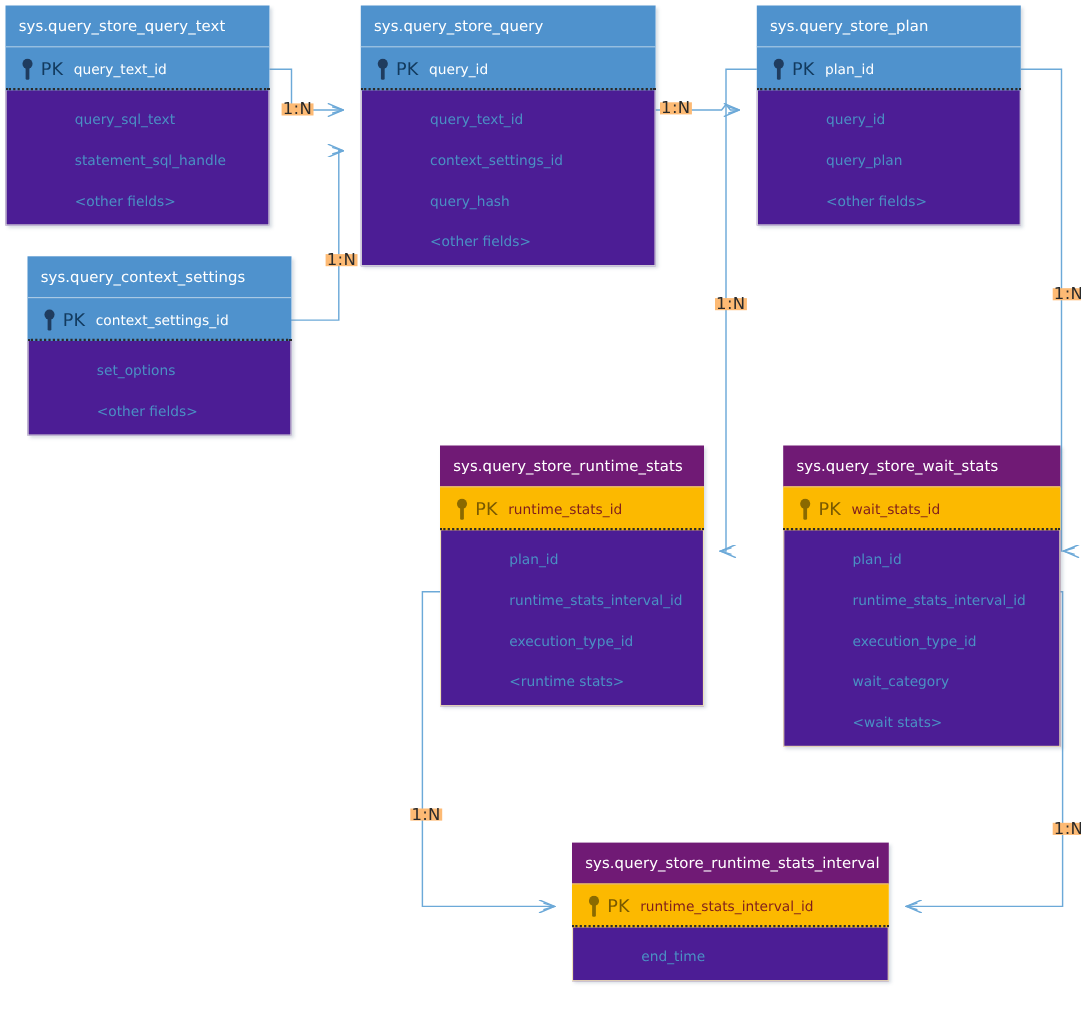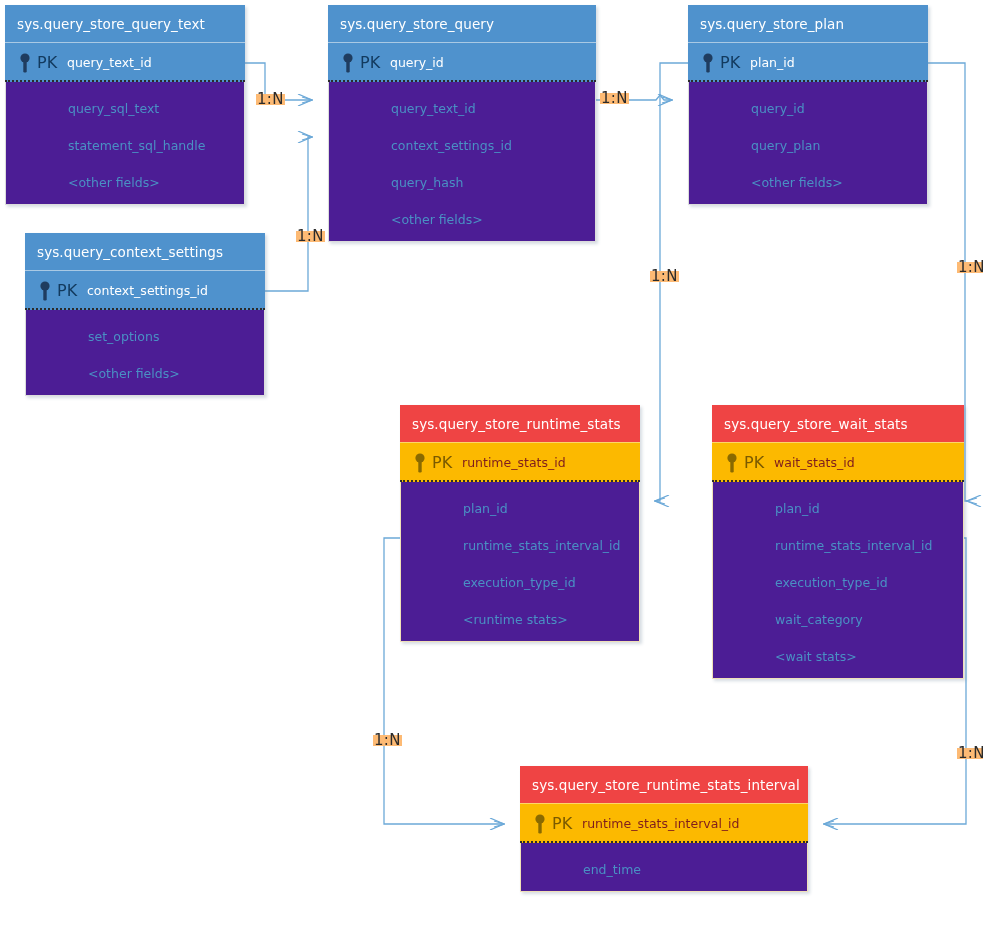--- a/index.html
+++ b/index.html
@@ -53,21 +53,21 @@
   }
 
   
   .skin-blue .hdr{background:#4f92cd;border-bottom:1px solid #a9c9e4;}
   .skin-blue .pkrow{background:#4f92cd;}
   .skin-blue .pkrow .pklabel{color:#123a5e;}
   .skin-blue .pkrow .pkname{color:#ffffff;}
   .skin-blue .body{border:1px solid #dcdcdc;border-top:none;}
 
   
-  .skin-orange .hdr{background:#ef4444;border-bottom:1px solid #fdd56a;}
+  .skin-orange .hdr{background:#701a75;border-bottom:1px solid #fdd56a;}
   .skin-orange .pkrow{background:#fcb900;}
   .skin-orange .pkrow .pklabel{color:#7a5a00;}
   .skin-orange .pkrow .pkname{color:#7f1d1d;}
   .skin-orange .body{border:1px solid #f0e0b8;border-top:none;}
 
   
   .keyicon{position:absolute;left:13px;top:10px;width:14px;height:20px;}
 
   
   .card{

